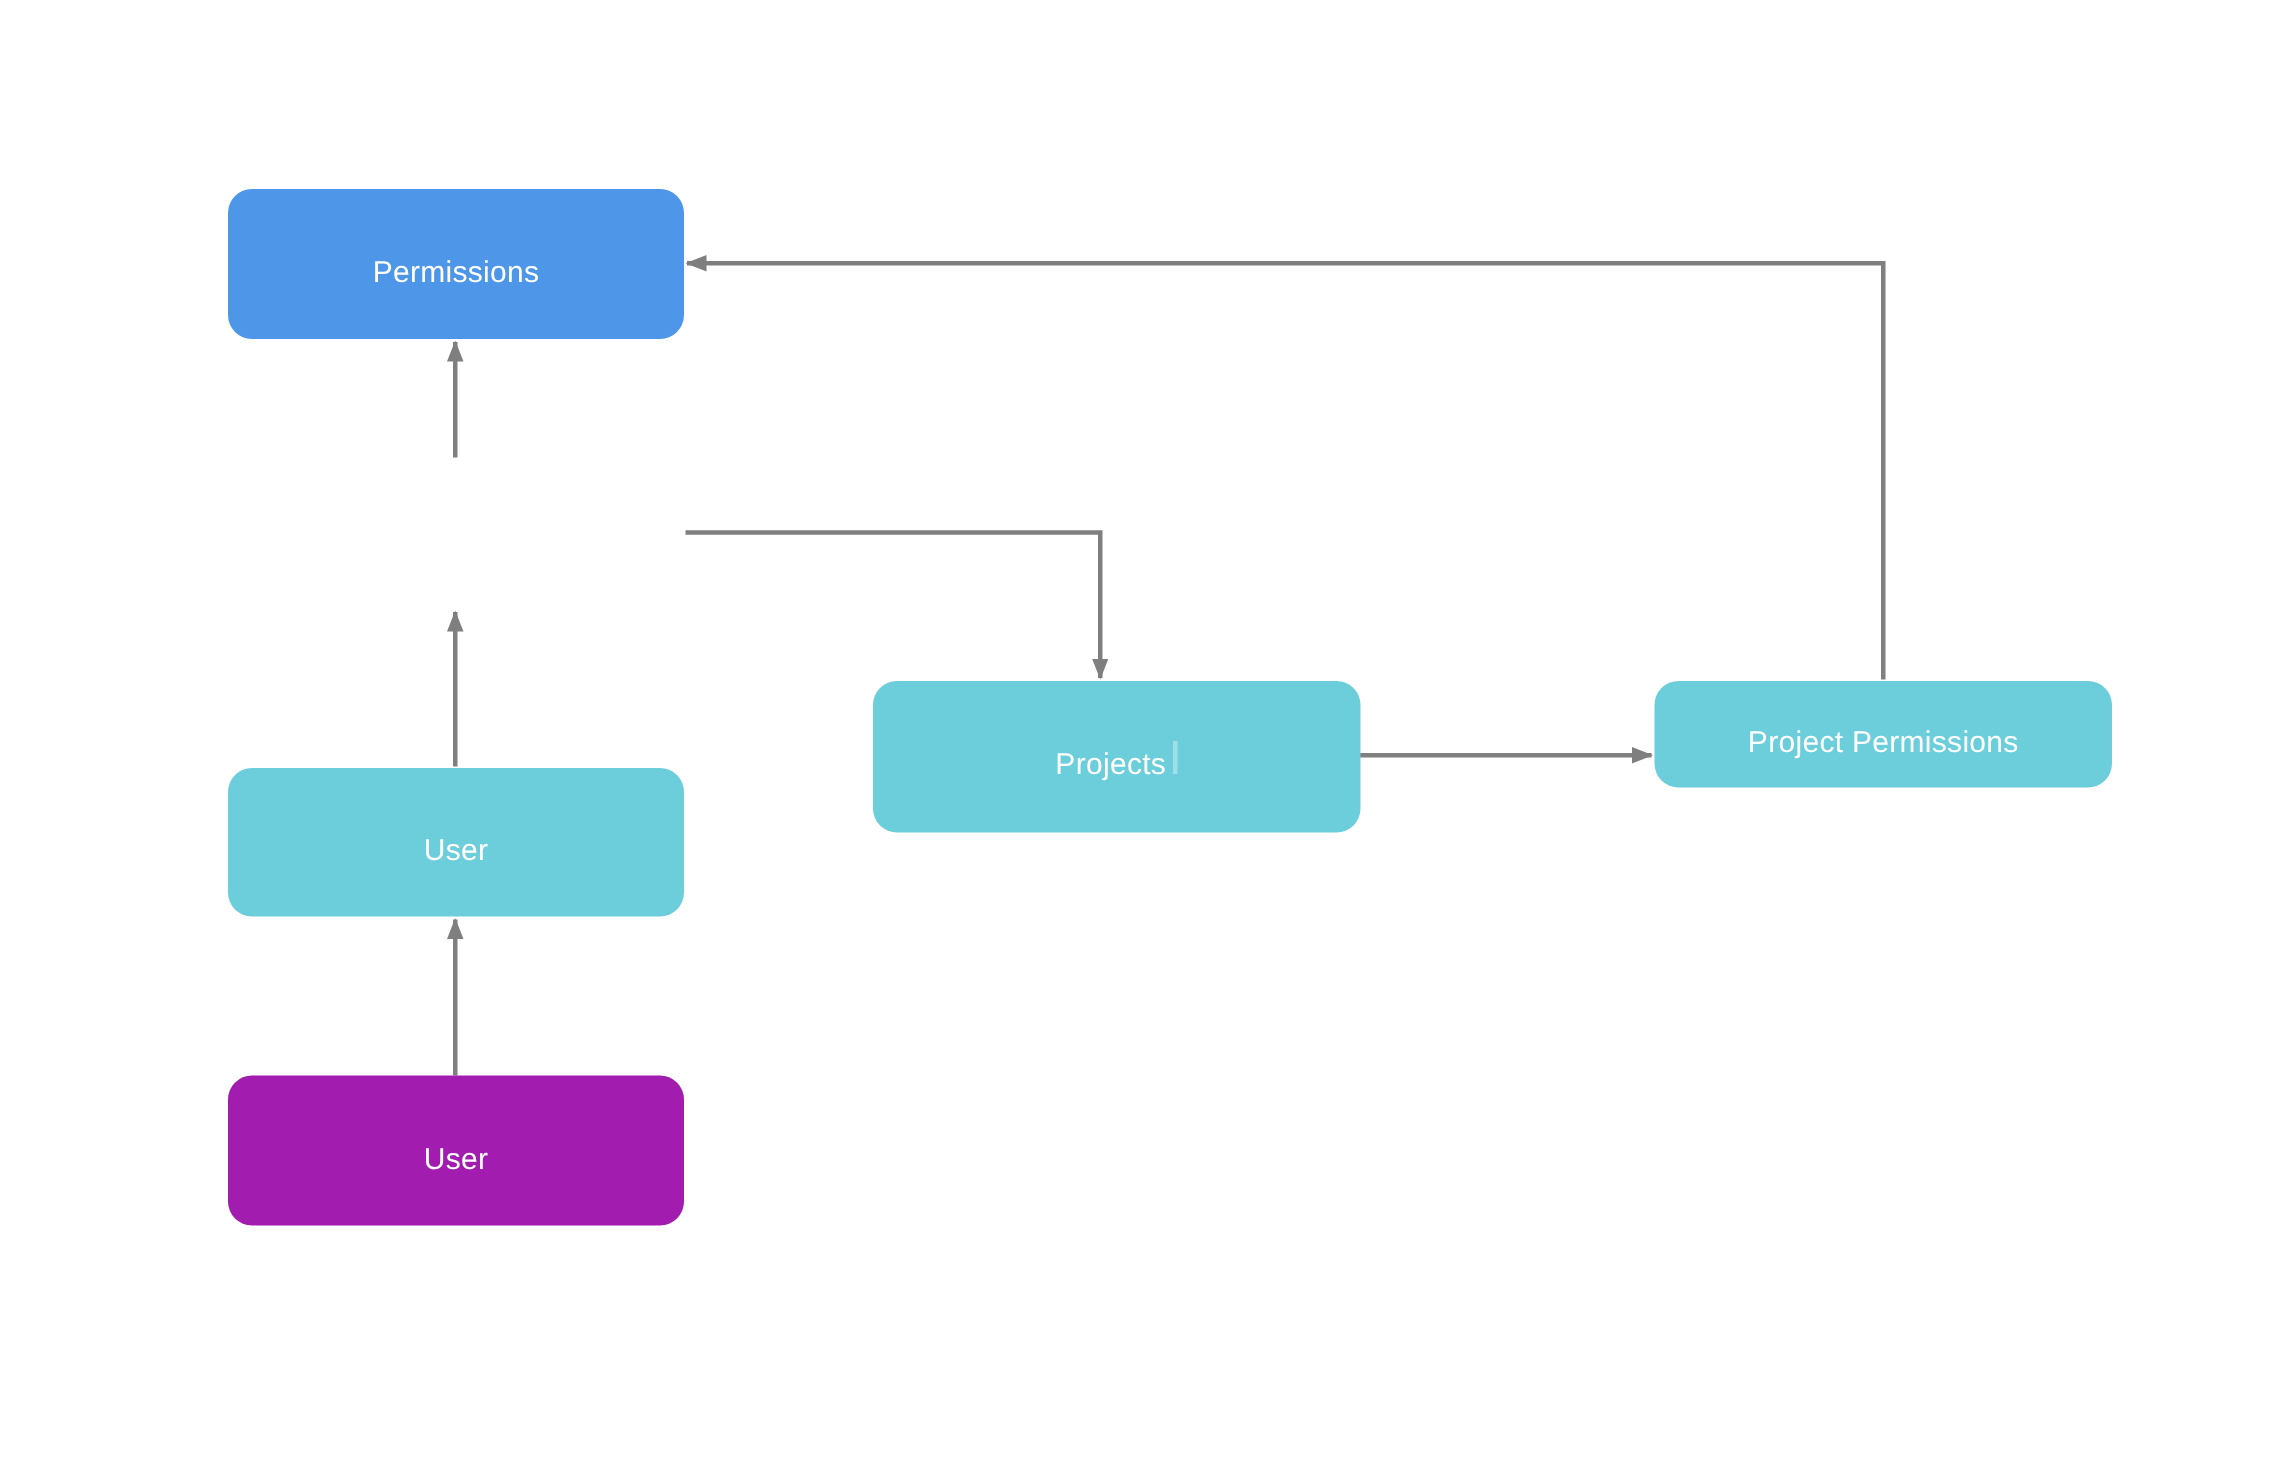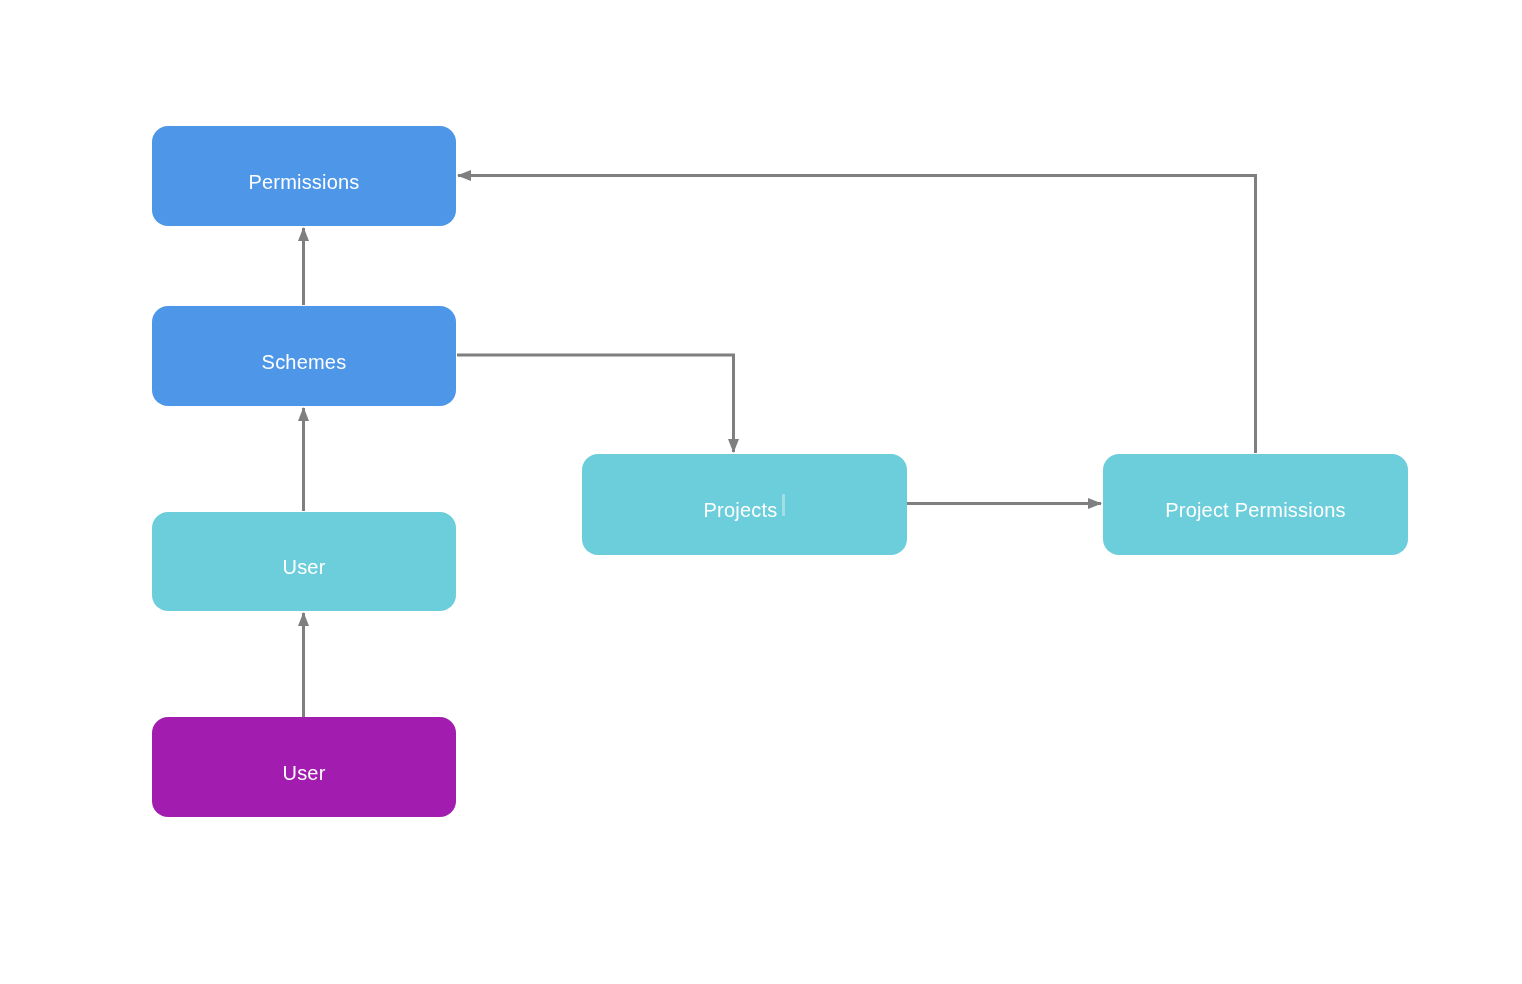--- a/index.html
+++ b/index.html
@@ -37,21 +37,21 @@
     letter-spacing: 0.2px;
     white-space: nowrap;
     margin-top: 12px;
   }
   
   .node-permissions          { left: 152px; top: 126px; width: 304px; height: 100px; }
   .node-schemes              { left: 152px; top: 306px; width: 304px; height: 100px; }
   .node-role                 { left: 152px; top: 512px; width: 304px; height:  99px; }
   .node-user                 { left: 152px; top: 717px; width: 304px; height: 100px; }
   .node-projects             { left: 582px; top: 454px; width: 325px; height: 101px; }
-  .node-project-permissions  { left: 1103px; top: 454px; width: 305px; height: 101px; }
+  .node-project-permissions  { left: 1103px; top: 454px; width: 305px; height: 71px; }
   .cursor-artifact {
     display: inline-block;
     width: 3px;
     height: 22px;
     margin-left: 5px;
     vertical-align: middle;
     background: rgba(255, 255, 255, 0.35);
   }
 </style>
 </head>
@@ -76,23 +76,20 @@
 
     <line x1="886" y1="503.5" x2="1101" y2="503.5" stroke-width="3" fill="none" marker-end="url(#arrow)" stroke="#7f7f7f"></line>
 
     <polyline points="1255.5,453 1255.5,175.5 458,175.5" stroke-width="3" fill="none" marker-end="url(#arrow)" stroke="#7f7f7f"></polyline>
   </svg>
 
   <div class="node node-permissions" style="background: rgb(77, 150, 232); color: rgb(255, 255, 255);">
     <span class="label">Permissions</span>
   </div>
 
-  <div class="node node-schemes" style="background: rgb(77, 150, 232); color: rgb(255, 255, 255);">
-    <span class="label">Schemes</span>
-  </div>
 
   <div class="node node-role" style="background: rgb(109, 206, 219); color: rgb(255, 255, 255);">
     <span class="label">User</span>
   </div>
 
   <div class="node node-user" style="background: #a21caf; color: rgb(255, 255, 255);">
     <span class="label">User</span>
   </div>
 
   <div class="node node-projects" style="background: rgb(109, 206, 219); color: rgb(255, 255, 255);">

